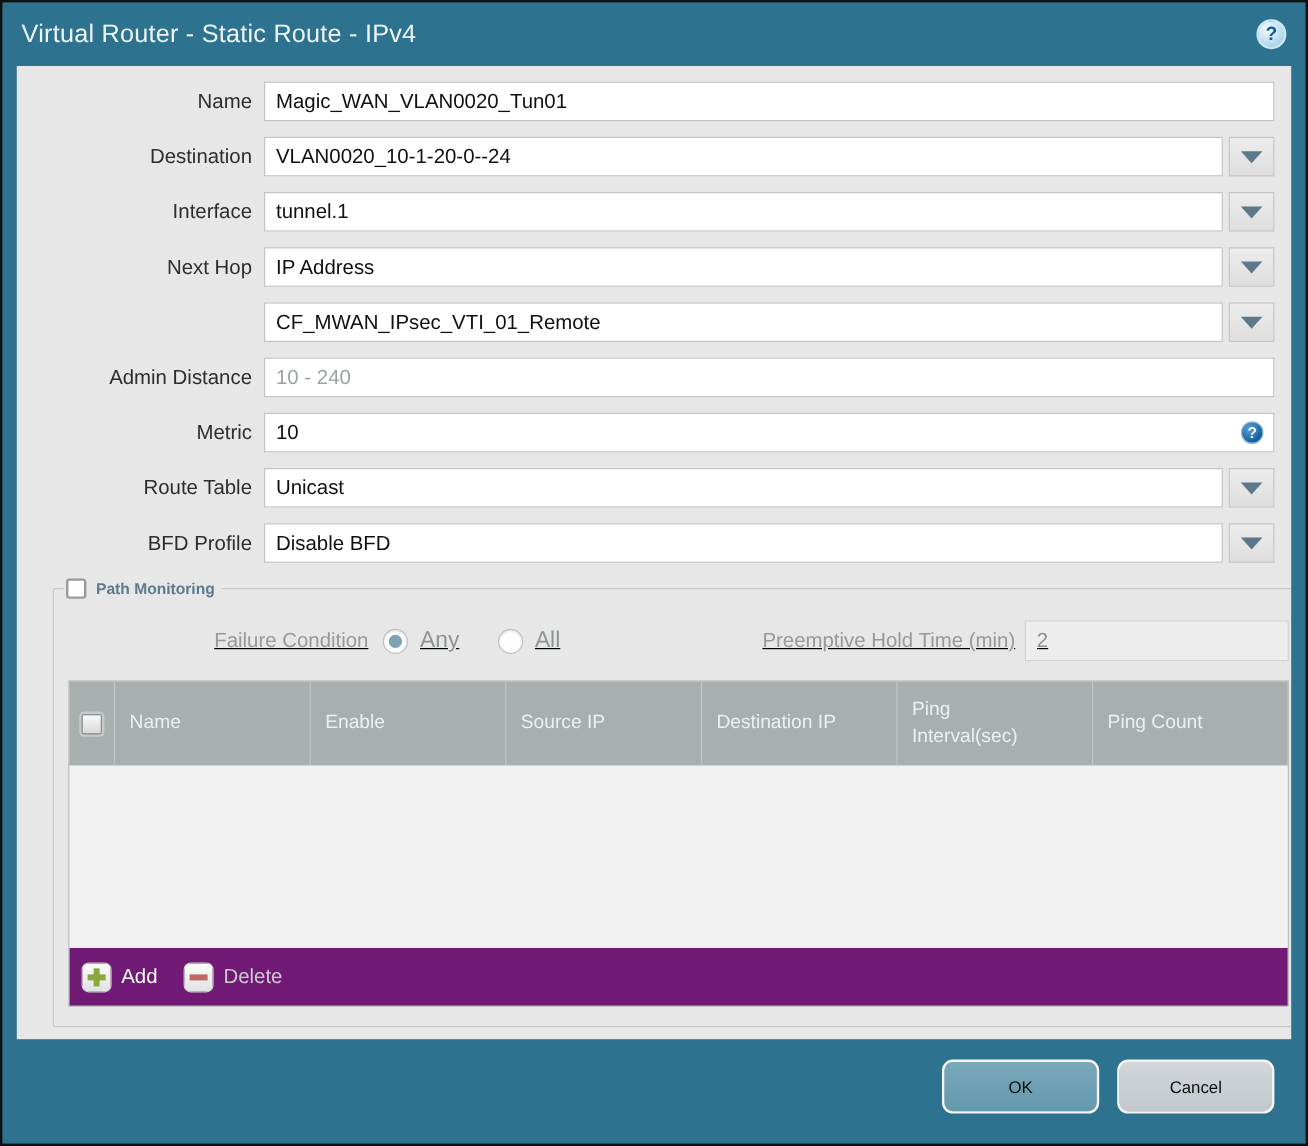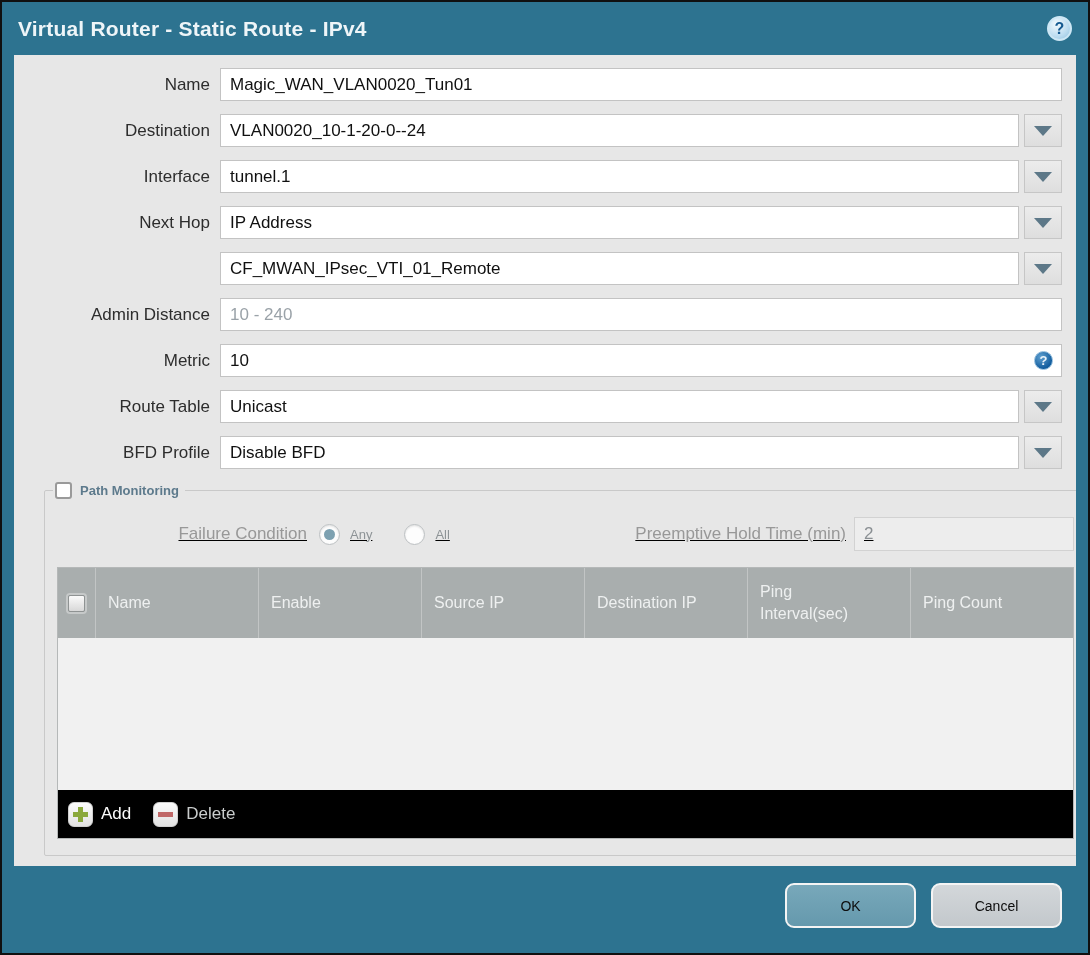--- a/index.html
+++ b/index.html
@@ -1,51 +1,51 @@
 <!DOCTYPE html>
 <html><head>
 <meta charset="utf-8">
 <style>
   * { box-sizing: border-box; margin: 0; padding: 0; }
   html, body { width: 1090px; height: 955px; background: #101010; font-family: "Liberation Sans", "DejaVu Sans", sans-serif; }
   .dialog { position: absolute; inset: 2px; background: #2d7390; display: flex; flex-direction: column; }
   .titlebar { height: 53px; display: flex; align-items: center; padding: 0 16px; color: #eef5f8; font-size: 21px; position: relative; }
-  .title { flex: 1; letter-spacing: .2px; font-weight: bold; }
+  .title { flex: 1; letter-spacing: .2px; }
   .help-circle { width: 25px; height: 25px; border-radius: 50%; background: radial-gradient(circle at 35% 30%, #f3fafe, #bcdcf0 60%, #8fc0de); border: 2px solid #cde7f5; color: #155a91; font-weight: bold; font-size: 16px; display: flex; align-items: center; justify-content: center; cursor: pointer; }
   .body { margin: 0 12px; background: #e7e7e7; flex: 1; padding: 13px 14px 0 14px; overflow: hidden; }
   .frow { display: flex; align-items: center; margin-bottom: 13px; }
   .flabel { width: 192px; text-align: right; padding-right: 10px; font-size: 17px; color: #2d2d2d; flex: none; }
   .fctrl { flex: 1; display: flex; gap: 5px; position: relative; border-radius: 16px; }
   input.txt { flex: 1; height: 33px; border: 1px solid #c3c3c3; background: #fff; font-size: 17px; font-family: inherit; padding: 0 9px; color: #101010; min-width: 0; }
   input.txt::placeholder { color: #9aa2a8; }
   .ddbtn { width: 38px; height: 33px; flex: none; background: linear-gradient(#ececec, #dedede); border: 1px solid #c6c6c6; display: flex; align-items: center; justify-content: center; cursor: pointer; }
   .dd-tri { width: 0; height: 0; border-left: 9px solid transparent; border-right: 9px solid transparent; border-top: 10px solid #5d7888; }
   .inline-help { position: absolute; right: 9px; top: 7px; width: 19px; height: 19px; border-radius: 50%; background: radial-gradient(circle at 35% 30%, #5fa0d0, #135d9e 70%); border: 1px solid #8db9da; color: #eaf3fa; font-size: 13px; font-weight: bold; display: flex; align-items: center; justify-content: center; cursor: pointer; }
   fieldset.pm { margin: 2px 16px 0 16px; border: 1px solid #c9c9c9; border-radius: 2px; padding: 6px 6px 16px 6px; }
   legend.pm-legend { display: flex; align-items: center; gap: 8px; padding: 0 6px 0 2px; margin-left: 2px; }
   .cb { width: 17px; height: 17px; background: #fff; border: 2px solid #9a9a9a; border-radius: 3px; cursor: pointer; }
   .pm-title { font-size: 13px; font-weight: bold; color: #5d7a8c; }
   .fc-row { display: flex; align-items: center; margin: 12px 0 16px 0; height: 34px; text-decoration: underline; }
   .fc-label { width: 268px; text-align: right; padding-right: 12px; font-size: 17px; color: #989898; }
   .radio-opt { display: flex; align-items: center; gap: 10px; margin-right: 32px; cursor: pointer; }
   .radio { width: 21px; height: 21px; border-radius: 50%; background: #fdfdfd; border: 1px solid #bcc0c2; box-shadow: inset 0 1px 2px rgba(0,0,0,.12); display: flex; align-items: center; justify-content: center; }
   .radio.sel::after { content: ""; width: 11px; height: 11px; border-radius: 50%; background: #7da1b1; }
-  .radio-text { font-size: 13px; color: #8d9396; }
+  .radio-text { font-size: 19px; color: #8d9396; }
   .pht-label { margin-left: auto; font-size: 17px; color: #989898; padding-right: 8px; }
   input.dis { width: 220px; height: 34px; background: #ededed; border: 1px solid #d2d2d2; font-size: 17px; font-family: inherit; color: #8a8f93; padding: 0 9px; margin-right: 6px; }
   .tbl { margin: 0 6px; border: 1px solid #b5b8b8; }
   .thead { display: flex; background: #a9aeae; color: #eef0f0; font-size: 16px; height: 70px; }
   .th { display: flex; align-items: center; padding: 0 12px; border-left: 1px solid #c2c5c5; }
   .th:first-child { border-left: none; justify-content: center; padding: 0; }
   .th-cb { width: 17px; height: 17px; background: linear-gradient(#fafafa,#d8d8d8); border: 1px solid #8f9393; border-radius: 2px; box-shadow: 0 0 0 2px #c6c9c9; }
   .c0 { width: 37px; flex: none; }
   .cN { width: 163px; flex: none; }
   .wrapcell span { display: block; max-width: 105px; line-height: 1.35; }
   .tbody { height: 152px; background: #f1f1f1; }
-  .tfoot { height: 48px; background: #000000; display: flex; align-items: center; padding: 0 10px; gap: 22px; }
+  .tfoot { height: 48px; background: #701a75; display: flex; align-items: center; padding: 0 10px; gap: 22px; }
   .tbtn { display: flex; align-items: center; gap: 8px; cursor: pointer; font-size: 17px; color: #fbfbfb; }
   .tbtn.disabled { color: #c9cccc; cursor: default; }
   .icon-sq { width: 25px; height: 25px; border-radius: 6px; background: linear-gradient(#fbfbfb,#e2e2e2); border: 1px solid #cfcfcf; display: flex; align-items: center; justify-content: center; }
   .plus { position: relative; width: 15px; height: 15px; }
   .plus::before { content: ""; position: absolute; left: 0; top: 5px; width: 15px; height: 5px; background: #8aa83c; }
   .plus::after { content: ""; position: absolute; left: 5px; top: 0; width: 5px; height: 15px; background: #8aa83c; }
   .minus { width: 15px; height: 5px; background: #c06868; }
   .footer { height: 87px; display: flex; align-items: center; justify-content: flex-end; gap: 15px; padding: 0 26px 8px 0; }
   .btn { width: 131px; height: 45px; border-radius: 9px; border: 2px solid #f4f4f4; font-size: 14px; font-family: inherit; color: #0d0d0d; cursor: pointer; display: flex; align-items: center; justify-content: center; }
   .btn-ok { background: linear-gradient(#78a8ba, #6599ad); }

